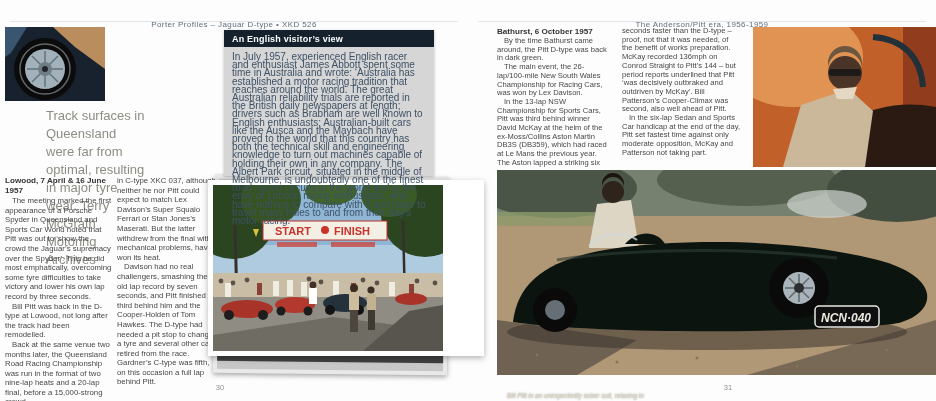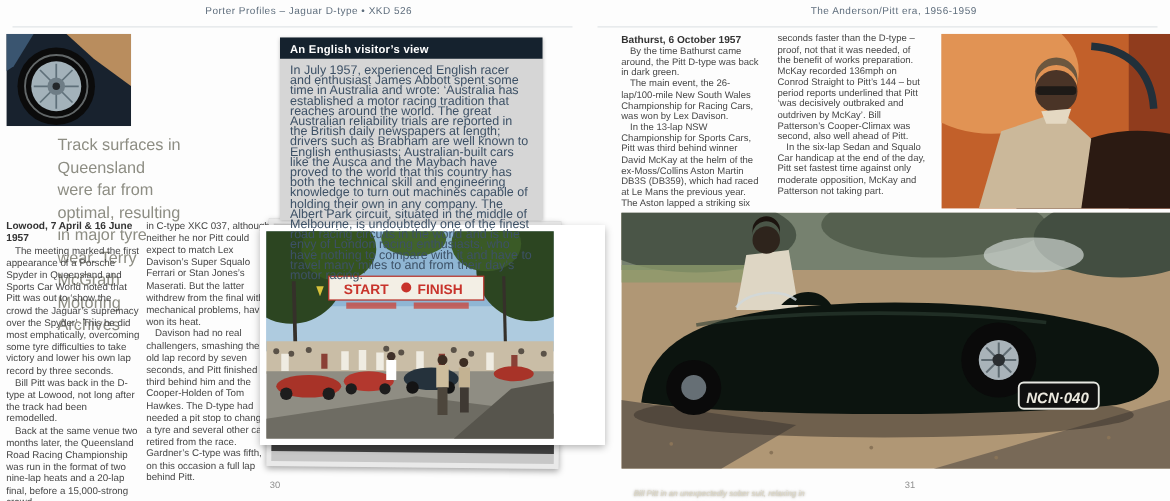--- a/index.html
+++ b/index.html
@@ -1,22 +1,22 @@
 <!DOCTYPE html>
 <html><head>
 <meta charset="utf-8">
 <style>
   html,body{margin:0;padding:0;background:#ffffff;}
   .spread{
     position:relative;width:936px;height:401px;background:#fdfdfd;
     font-family:"Liberation Sans",sans-serif;overflow:hidden;
   }
   .running-head{
-    position:absolute;top:4px;height:14px;text-align:center;
-    font-size:8px;letter-spacing:0.4px;color:#5f6e7d;padding-left:13px;
+    position:absolute;top:20px;height:14px;text-align:center;
+    font-size:8px;letter-spacing:0.4px;color:#5f6e7d;
   }
   .head-rule{position:absolute;top:21px;border-top:1px solid #e1e5e8;height:0;}
 
   
   .wheel-photo{position:absolute;left:5px;top:27px;width:100px;height:74px;overflow:hidden;}
   .caption{color:#8d8d83;font-size:13px;line-height:1.38;margin-left:41px;}
   .caption-left{position:absolute;left:5px;top:107px;width:100px;}
 
   .textcol{position:absolute;color:#474747;font-size:7.8px;line-height:9.6px;}
   .textcol p{margin:0;}
@@ -206,21 +206,21 @@
   <div class="pagenum pagenum-left">30</div>
 
   <div class="textcol r-col r-col1">
     <p class="col-heading">Bathurst, 6 October 1957</p>
     <p>By the time Bathurst came around, the Pitt D-type was back in dark green.</p>
     <p>The main event, the 26-lap/100-mile New South Wales Championship for Racing Cars, was won by Lex Davison.</p>
     <p>In the 13-lap NSW Championship for Sports Cars, Pitt was third behind winner David McKay at the helm of the ex-Moss/Collins Aston Martin DB3S (DB359), which had raced at Le Mans the previous year. The Aston lapped a striking six</p>
   </div>
   <div class="textcol r-col r-col2">
     <p>seconds faster than the D-type – proof, not that it was needed, of the benefit of works preparation. McKay recorded 136mph on Conrod Straight to Pitt’s 144 – but period reports underlined that Pitt ‘was decisively outbraked and outdriven by McKay’. Bill Patterson’s Cooper-Climax was second, also well ahead of Pitt.</p>
-    <p>In the six-lap Sedan and Squalo Car handicap at the end of the day, Pitt set fastest time against only moderate opposition, McKay and Patterson not taking part.</p>
+    <p>In the six-lap Sedan and Sports Car handicap at the end of the day, Pitt set fastest time against only moderate opposition, McKay and Patterson not taking part.</p>
   </div>
 
   <div class="portrait-photo">
     <svg viewBox="0 0 183 140" width="183" height="140">
       <rect x="0" y="0" width="183" height="140" fill="#c2602a"></rect>
       <ellipse cx="40" cy="30" rx="70" ry="50" fill="#e8a05f" opacity="0.8"></ellipse>
       <rect x="150" y="0" width="33" height="140" fill="#7a2d18" opacity="0.7"></rect>
       <path d="M 60 140 C 80 90 130 70 183 80 L 183 140 Z" fill="#2b1a12"></path>
       <path d="M 120 10 C 150 12 168 30 170 60" stroke="#22303a" stroke-width="6" fill="none"></path>
       <polygon points="30,140 48,78 96,62 120,84 112,140" fill="#cbb89a"></polygon>

